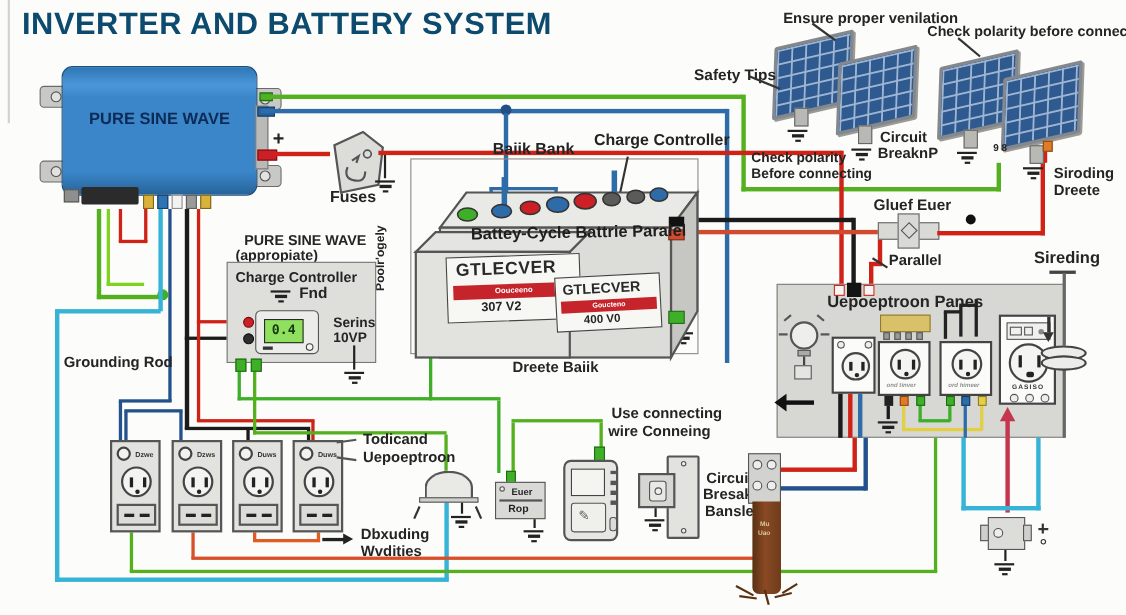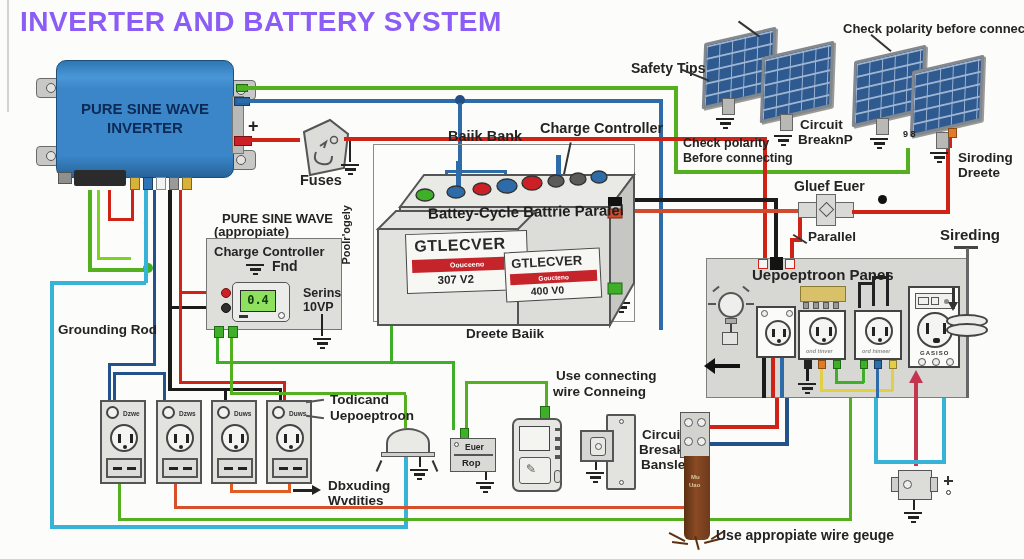--- a/index.html
+++ b/index.html
@@ -27,40 +27,39 @@
   .slot{position:absolute;background:#222;}
   .dot{position:absolute;border-radius:50%;}
   .ell{position:absolute;border:2.5px solid #444;border-radius:50%;background:#ececea;}
   .tinytxt{position:absolute;font-size:6.5px;font-weight:700;color:#333;}
 </style>
 </head>
 <body>
 
 <div class="stage">
 
-  <div class="lbl" style="left:20px;top:6px;font-size:28px;font-weight:800;letter-spacing:.5px;color:#8b5cf6;">INVERTER AND BATTERY SYSTEM</div>
+  <div class="lbl" style="left:20px;top:6px;font-size:28px;font-weight:800;letter-spacing:.5px;color:#0c4a6e;">INVERTER AND BATTERY SYSTEM</div>
   <i class="w" style="left:7px;top:0;width:2px;height:112px;background:#d3d3cd;"></i>
 
   <div class="tab" style="left:36px;top:78px;">
       <b></b>
     </div>
   <div class="tab" style="left:36px;top:146px;">
       <b></b>
     </div>
   <div class="tab" style="left:226px;top:80px;">
       <b></b>
     </div>
   <div class="tab" style="left:226px;top:150px;">
       <b></b>
     </div>
   <div class="abs" style="left:56px;top:60px;width:178px;height:118px;border-radius:10px;border:1px solid #1d4e7c;
               background:linear-gradient(180deg,#2f76b4 0%,#4a97d8 14%,#3a86c8 24%,#3a86c8 82%,#276399 100%);">
     <div style="position:absolute;left:0;top:38px;width:100%;text-align:center;font-weight:800;color:#0c2a55;font-size:15px;line-height:19px;">
       <div>PURE SINE WAVE</div>
-      <div>INVERTER</div>
     </div>
   </div>
   <i class="w" style="left:232px;top:96px;width:12px;height:58px;background:#b9b9b7;border:1px solid #777;"></i>
   <i class="w" style="left:236px;top:84px;width:12px;height:8px;background:#3fae29;border:1px solid #1d6b12;"></i>
   <i class="w" style="left:234px;top:97px;width:16px;height:9px;background:#2563a0;border:1px solid #123e6b;"></i>
   <i class="w" style="left:234px;top:136px;width:18px;height:10px;background:#cc2026;border:1px solid #7d1014;"></i>
   <div class="lbl" style="left:248px;top:116px;font-size:18px;">+</div>
   <i class="w" style="left:74px;top:170px;width:52px;height:16px;background:#2b2b2b;border-radius:2px;"></i>
   <i class="w" style="left:58px;top:172px;width:14px;height:12px;background:#8f8f8d;border:1px solid #555;"></i>
   <i class="w" style="left:130px;top:177px;width:10px;height:13px;background:#d9b13b;border:1px solid #7a6a20;"></i>
@@ -274,20 +273,21 @@
   <div class="panelgrid" style="left:910px;top:64px;"></div>
   <div class="post" style="left:936px;top:132px;"></div>
   <div class="gnd" style="left:930px;top:150px;">
       <i></i>
       <i></i>
       <i></i>
     </div>
   <i class="w" style="left:948px;top:128px;width:9px;height:10px;background:#e07c28;border:1px solid #8a4a12;"></i>
   <div class="lbl" style="left:903px;top:129px;font-size:9px;">9 8</div>
 
+  <div class="lbl" style="left:712px;top:9px;font-size:13.5px;">Ensure proper venilation</div>
   <i class="w" style="left:736px;top:28px;width:26px;height:2px;background:#333;transform:rotate(36deg);"></i>
   <div class="lbl" style="left:843px;top:21px;font-size:13px;">Check polarity before connecting</div>
   <i class="w" style="left:868px;top:42px;width:26px;height:2px;background:#333;transform:rotate(40deg);"></i>
   <div class="lbl" style="left:631px;top:60px;font-size:14px;">Safety Tips</div>
   <i class="w" style="left:680px;top:74px;width:30px;height:2px;background:#333;transform:rotate(22deg);"></i>
   <div class="lbl sem" style="left:683px;top:136px;font-size:12.5px;">Check polarity</div>
   <div class="lbl sem" style="left:683px;top:151px;font-size:12.5px;">Before connecting</div>
   <div class="lbl sem" style="left:800px;top:117px;font-size:13.5px;">Circuit</div>
   <div class="lbl sem" style="left:798px;top:132px;font-size:13.5px;">BreaknP</div>
   <div class="lbl sem" style="left:958px;top:150px;font-size:13.5px;">Siroding</div>
@@ -537,21 +537,20 @@
   </div>
   <div class="abs" style="left:684px;top:456px;width:26px;height:84px;background:linear-gradient(90deg,#5a3012,#8a4a24 45%,#6e3b1c);border-radius:0 0 6px 6px;">
     <span class="tinytxt" style="left:7px;top:18px;color:#d8c7a0;font-size:6px;">Mu</span>
     <span class="tinytxt" style="left:5px;top:26px;color:#d8c7a0;font-size:6px;">Uao</span>
   </div>
   <i class="w" style="left:668px;top:536px;width:18px;height:2px;background:#5a3012;transform:rotate(28deg);"></i>
   <i class="w" style="left:672px;top:542px;width:16px;height:2px;background:#5a3012;transform:rotate(8deg);"></i>
   <i class="w" style="left:690px;top:542px;width:14px;height:2px;background:#5a3012;transform:rotate(75deg);"></i>
   <i class="w" style="left:704px;top:540px;width:16px;height:2px;background:#5a3012;transform:rotate(-14deg);"></i>
   <i class="w" style="left:710px;top:534px;width:16px;height:2px;background:#5a3012;transform:rotate(-32deg);"></i>
-  <div class="lbl" style="left:716px;top:527px;font-size:14px;">Use appropiate wire geuge</div>
 
   <div class="abs" style="left:898px;top:470px;width:34px;height:30px;background:#dcdcd8;border:1.6px solid #555;">
     <i class="dot" style="left:4px;top:9px;width:9px;height:9px;border:1.5px solid #555;background:#eee;"></i>
   </div>
   <i class="w" style="left:891px;top:477px;width:8px;height:15px;background:#cfcfcb;border:1.4px solid #555;"></i>
   <i class="w" style="left:930px;top:477px;width:8px;height:15px;background:#cfcfcb;border:1.4px solid #555;"></i>
   <i class="w" style="left:913px;top:500px;width:2px;height:10px;background:#222;"></i>
   <div class="gnd" style="left:904px;top:510px;">
       <i></i>
       <i></i>

